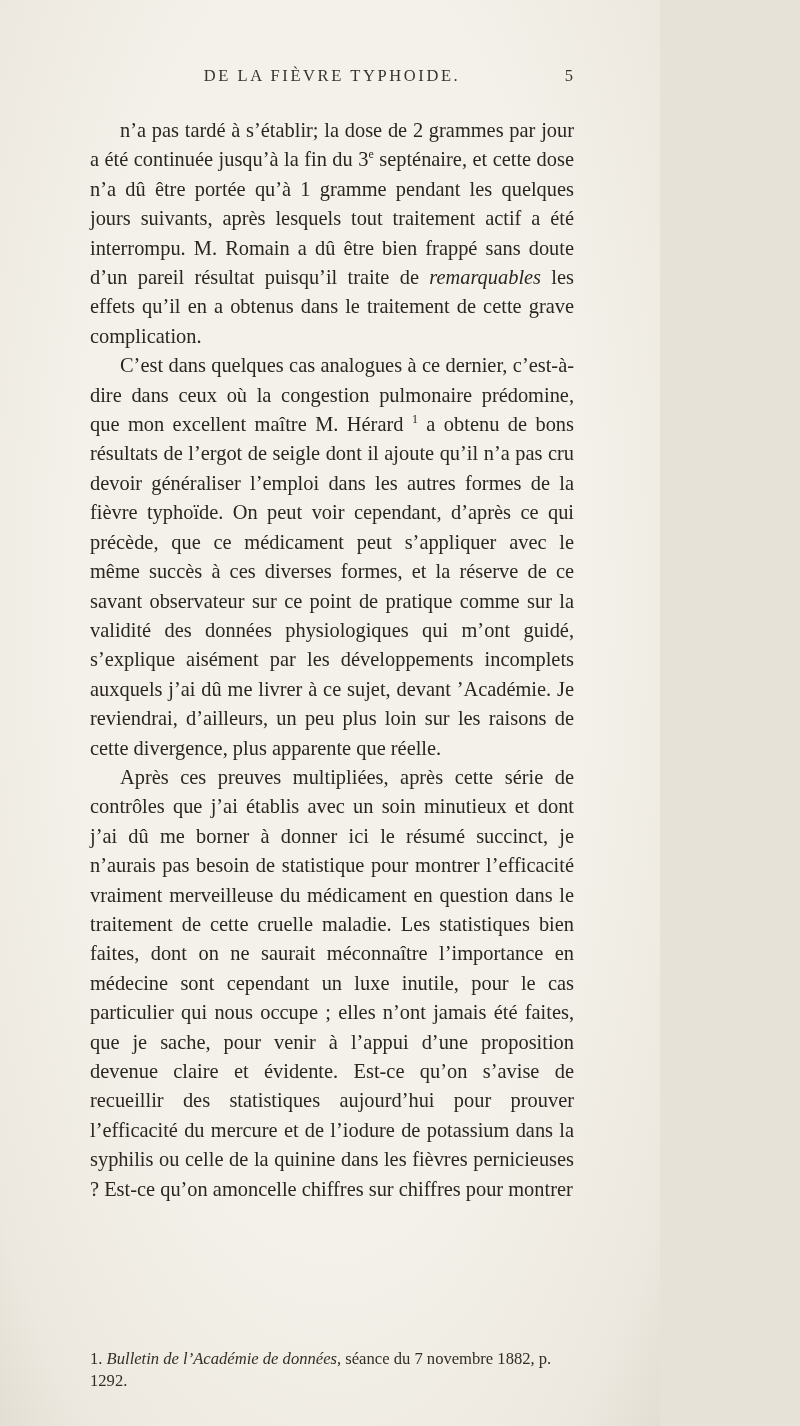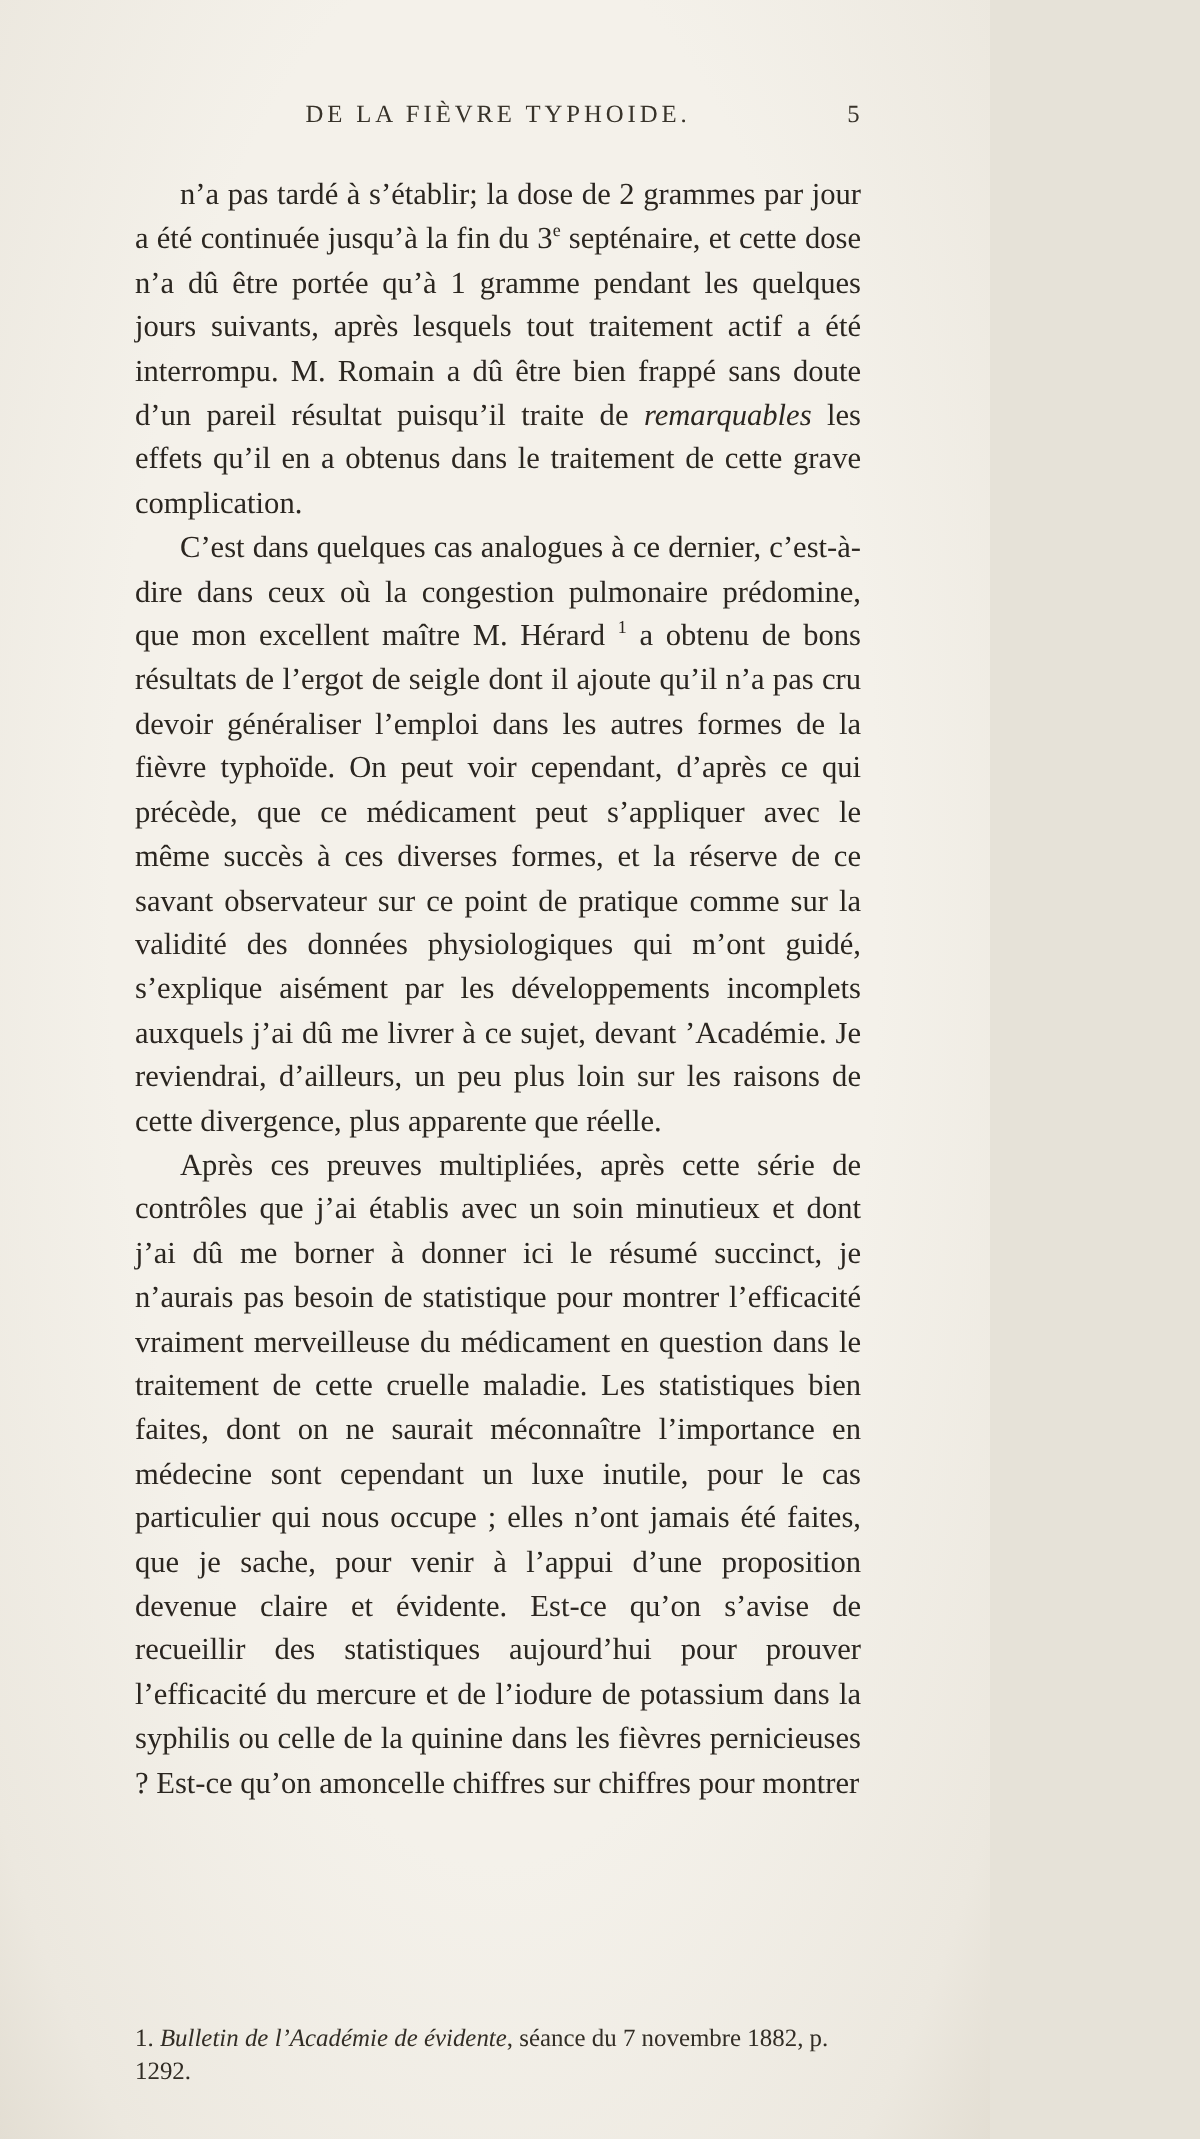--- a/index.html
+++ b/index.html
@@ -78,15 +78,15 @@
     <span class="page-number">5</span>
   </header>
 
   <main class="body-text">
       <p><span>n’a pas tardé à s’établir; la dose de 2 grammes par jour a été continuée jusqu’à la fin du 3</span><sup>e</sup><span> septénaire, et cette dose n’a dû être portée qu’à 1 gramme pendant les quelques jours suivants, après lesquels tout traitement actif a été interrompu. M. Romain a dû être bien frappé sans doute d’un pareil résultat puisqu’il traite de </span><em>remarquables</em><span> les effets qu’il en a obtenus dans le traitement de cette grave complication.</span></p>
       <p><span>C’est dans quelques cas analogues à ce dernier, c’est-à-dire dans ceux où la congestion pulmonaire prédomine, que mon excellent maître M. Hérard </span><sup>1</sup><span> a obtenu de bons résultats de l’ergot de seigle dont il ajoute qu’il n’a pas cru devoir généraliser l’emploi dans les autres formes de la fièvre typhoïde. On peut voir cependant, d’après ce qui précède, que ce médicament peut s’appliquer avec le même succès à ces diverses formes, et la réserve de ce savant observateur sur ce point de pratique comme sur la validité des données physiologiques qui m’ont guidé, s’explique aisément par les développements incomplets auxquels j’ai dû me livrer à ce sujet, devant ’Académie. Je reviendrai, d’ailleurs, un peu plus loin sur les raisons de cette divergence, plus apparente que réelle.</span></p>
       <p><span>Après ces preuves multipliées, après cette série de contrôles que j’ai établis avec un soin minutieux et dont j’ai dû me borner à donner ici le résumé succinct, je n’aurais pas besoin de statistique pour montrer l’efficacité vraiment merveilleuse du médicament en question dans le traitement de cette cruelle maladie. Les statistiques bien faites, dont on ne saurait méconnaître l’importance en médecine sont cependant un luxe inutile, pour le cas particulier qui nous occupe ; elles n’ont jamais été faites, que je sache, pour venir à l’appui d’une proposition devenue claire et évidente. Est-ce qu’on s’avise de recueillir des statistiques aujourd’hui pour prouver l’efficacité du mercure et de l’iodure de potassium dans la syphilis ou celle de la quinine dans les fièvres pernicieuses ? Est-ce qu’on amoncelle chiffres sur chiffres pour montrer</span></p>
     </main>
 
   <footer class="footnote-area">
-    <p class="footnote"><span>1. </span><em>Bulletin de l’Académie de évidente</em><span>, séance du 7 novembre 1882, p. 1292.</span></p>
+    <p class="footnote"><span>1. </span><em>Bulletin de l’Académie de données</em><span>, séance du 7 novembre 1882, p. 1292.</span></p>
   </footer>
 </div>
 
 </body></html>

